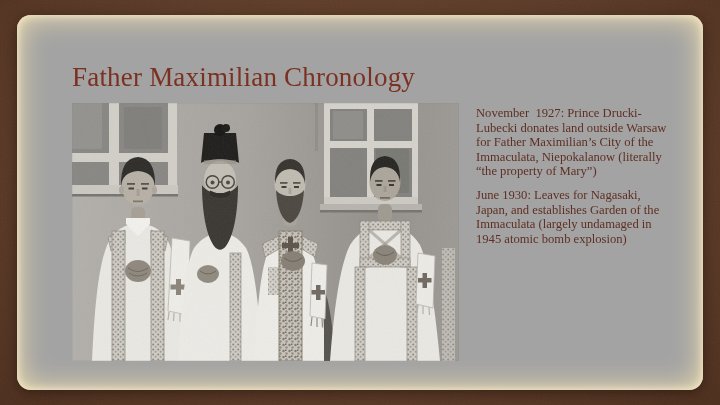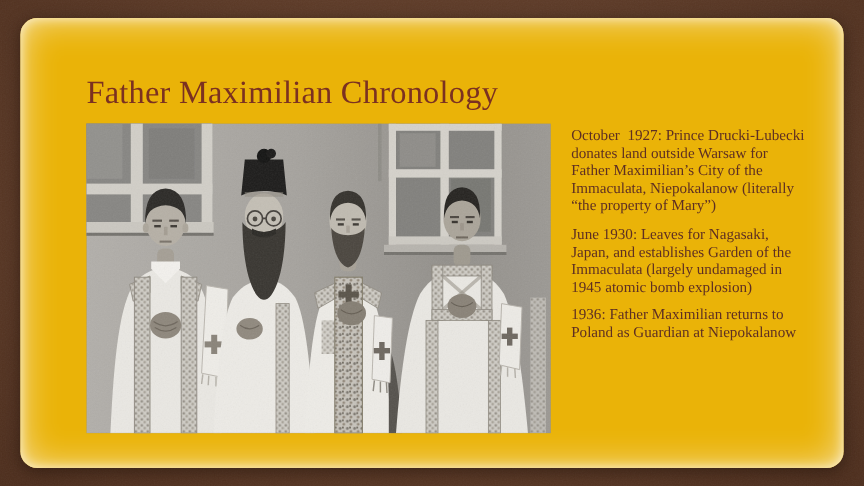--- a/index.html
+++ b/index.html
@@ -4,21 +4,21 @@
 <style>
   html,body{margin:0;padding:0;}
   body{
     width:720px;height:405px;position:relative;overflow:hidden;
     background:radial-gradient(ellipse at 50% 40%, #68432e 0%, #5c3a27 55%, #4d2e1d 100%);
     font-family:"Liberation Serif", serif;
   }
   .noise-layer{position:absolute;left:0;top:0;width:720px;height:405px;z-index:0;pointer-events:none;}
   .slide-card{
     position:absolute;left:17px;top:15px;width:686px;height:375px;border-radius:14px;
-    background:#eab308;z-index:1;
+    background:#a3a3a3;z-index:1;
     box-shadow:0 3px 12px rgba(28,14,5,.5),
                inset 0 0 9px #fbf0d0,
                inset 0 0 30px #f5e2ad;
   }
   .slide-title{
     position:absolute;left:55px;top:46px;margin:0;
     font-size:27px;font-weight:normal;color:#7b3121;letter-spacing:.2px;line-height:32px;
   }
   .photo-figure{position:absolute;left:55px;top:88px;width:387px;height:258px;margin:0;}
   .photo-figure svg{display:block;width:387px;height:258px;}
@@ -211,18 +211,17 @@
         <path d="M346,202 l-1,8 M351,203 l0,8 M357,204 l0.5,8" stroke="#b5b1a9" stroke-width="1.2" fill="none"></path>
         <rect x="370" y="145" width="13" height="113" fill="url(#trim)" opacity="0.7"></rect>
       </g>
 
       <rect width="387" height="258" filter="url(#grain)" opacity="0.28"></rect>
       <rect width="387" height="258" fill="none" stroke="#8a8884" stroke-width="0.6" opacity="0.5"></rect>
     </svg>
   </figure>
 
   <div class="text-col">
-    <p>October  1927: Prince Drucki-Lubecki donates land outside Warsaw for Father Maximilian’s City of the Immaculata, Niepokalanow (literally “the property of Mary”)</p>
+    <p>November  1927: Prince Drucki-Lubecki donates land outside Warsaw for Father Maximilian’s City of the Immaculata, Niepokalanow (literally “the property of Mary”)</p>
     <p>June 1930: Leaves for Nagasaki, Japan, and establishes Garden of the Immaculata (largely undamaged in 1945 atomic bomb explosion)</p>
-    <p>1936: Father Maximilian returns to Poland as Guardian at Niepokalanow</p>
   </div>
 
 </div>
 
 </body></html>

